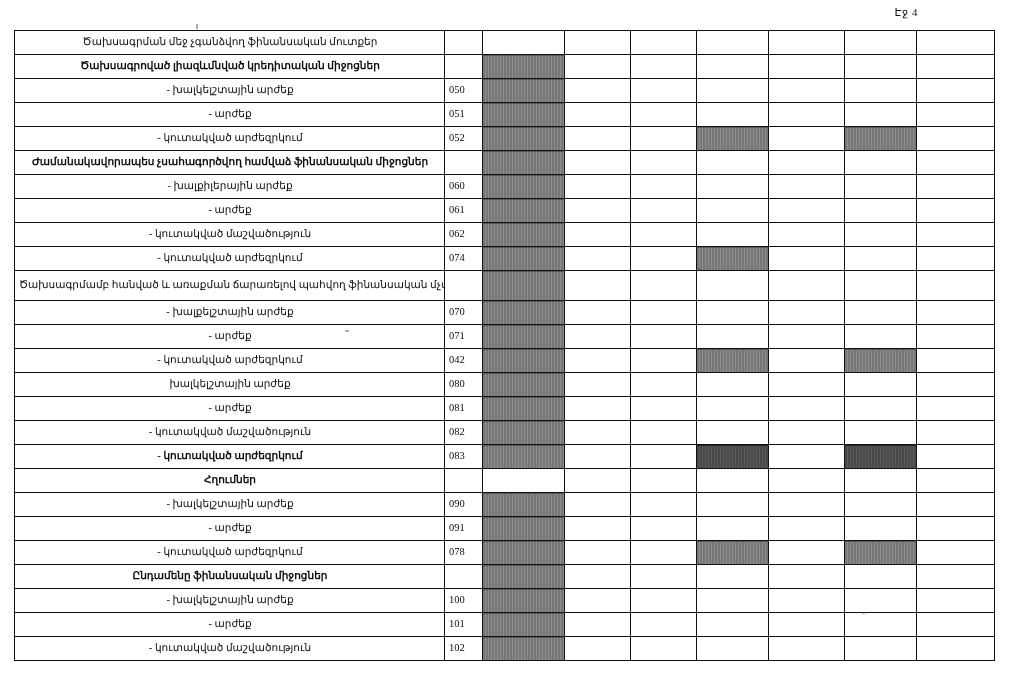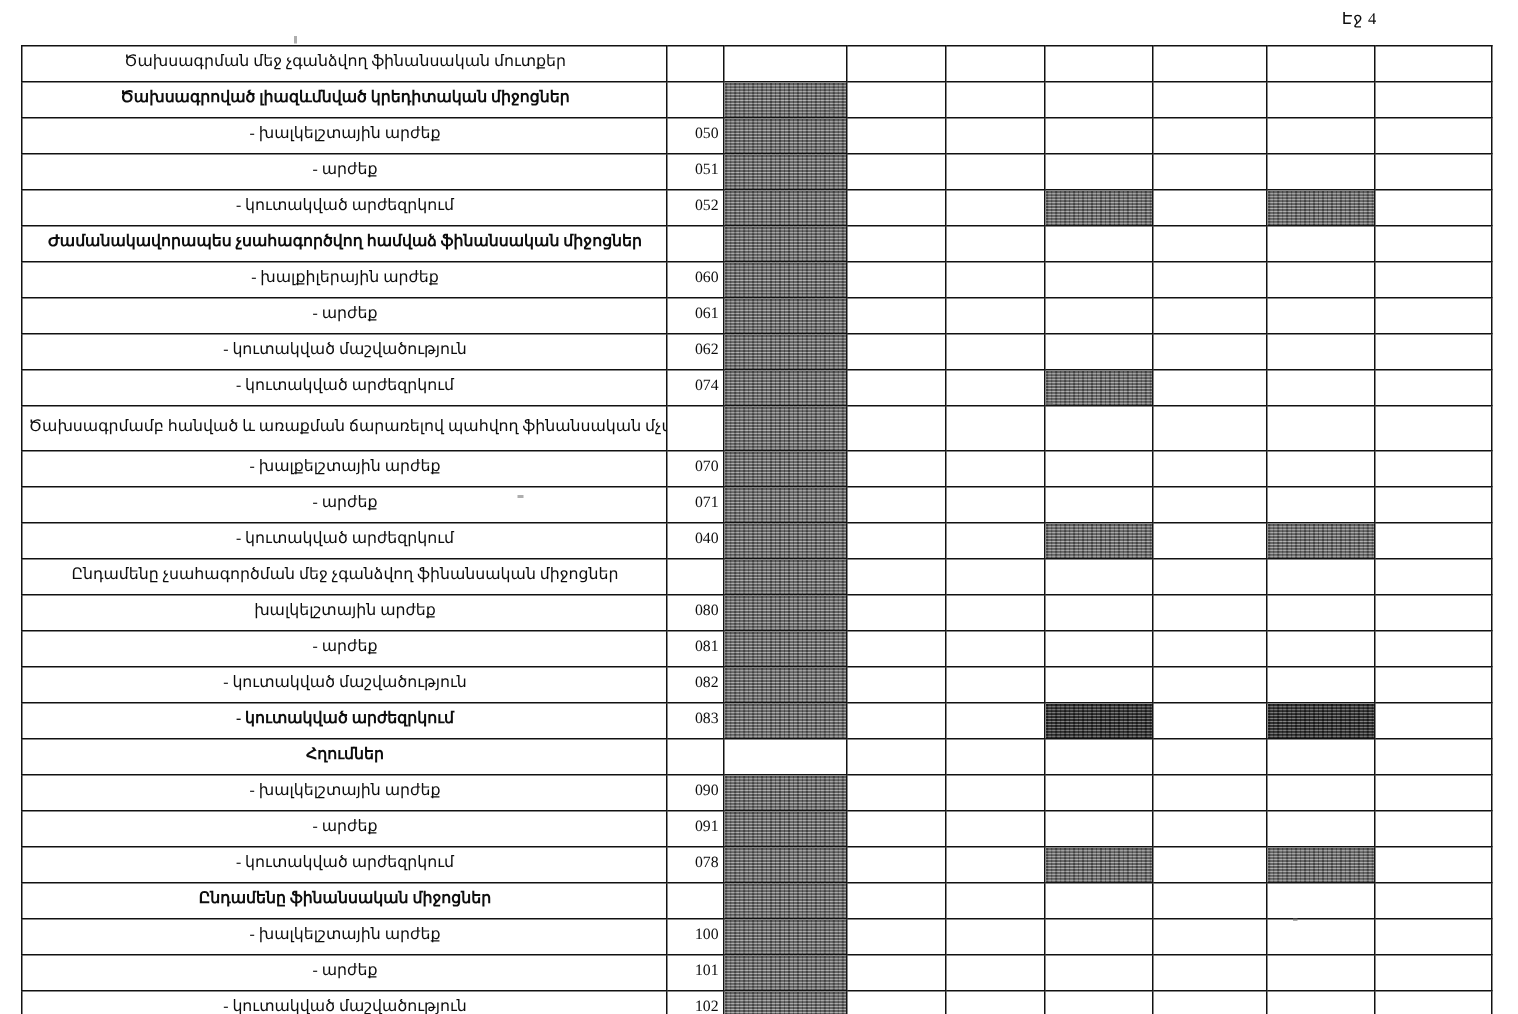--- a/index.html
+++ b/index.html
@@ -58,21 +58,21 @@
   col.c-e      { width: 66px; }
   col.c-f      { width: 72px; }
   col.c-g      { width: 76px; }
   col.c-h      { width: 72px; }
   col.c-i      { width: 78px; }
 
   td.label {
     text-align: center;
   }
   td.code {
-    text-align: right;
+    text-align: left;
     font-size: 10px;
     padding-left: 4px;
   }
   .bold-ital {
     font-weight: bold;
   }
   .semib { font-weight: bold; }
   .tall { height: 30px; }
   .twoline {
     white-space: normal;
@@ -263,38 +263,27 @@
             <td class="shade"></td>
             <td></td>
             <td></td>
             <td></td>
             <td></td>
             <td></td>
             <td></td>
           </tr>
           <tr>
             <td class="label">- կուտակված արժեզրկում</td>
-            <td class="code">040</td>
-            <td class="shade"></td>
-            <td></td>
-            <td></td>
-            <td class="shade"></td>
-            <td></td>
-            <td class="shade"></td>
-            <td></td>
-          </tr>
-          <tr>
-            <td class="label">Ընդամենը չսահագործման մեջ չգանձվող ֆինանսական միջոցներ</td>
-            <td class="code"></td>
-            <td class="shade"></td>
-            <td></td>
-            <td></td>
-            <td></td>
-            <td></td>
-            <td></td>
+            <td class="code">042</td>
+            <td class="shade"></td>
+            <td></td>
+            <td></td>
+            <td class="shade"></td>
+            <td></td>
+            <td class="shade"></td>
             <td></td>
           </tr>
           <tr>
             <td class="label">  խալկելշտային արժեք</td>
             <td class="code">080</td>
             <td class="shade"></td>
             <td></td>
             <td></td>
             <td></td>
             <td></td>

